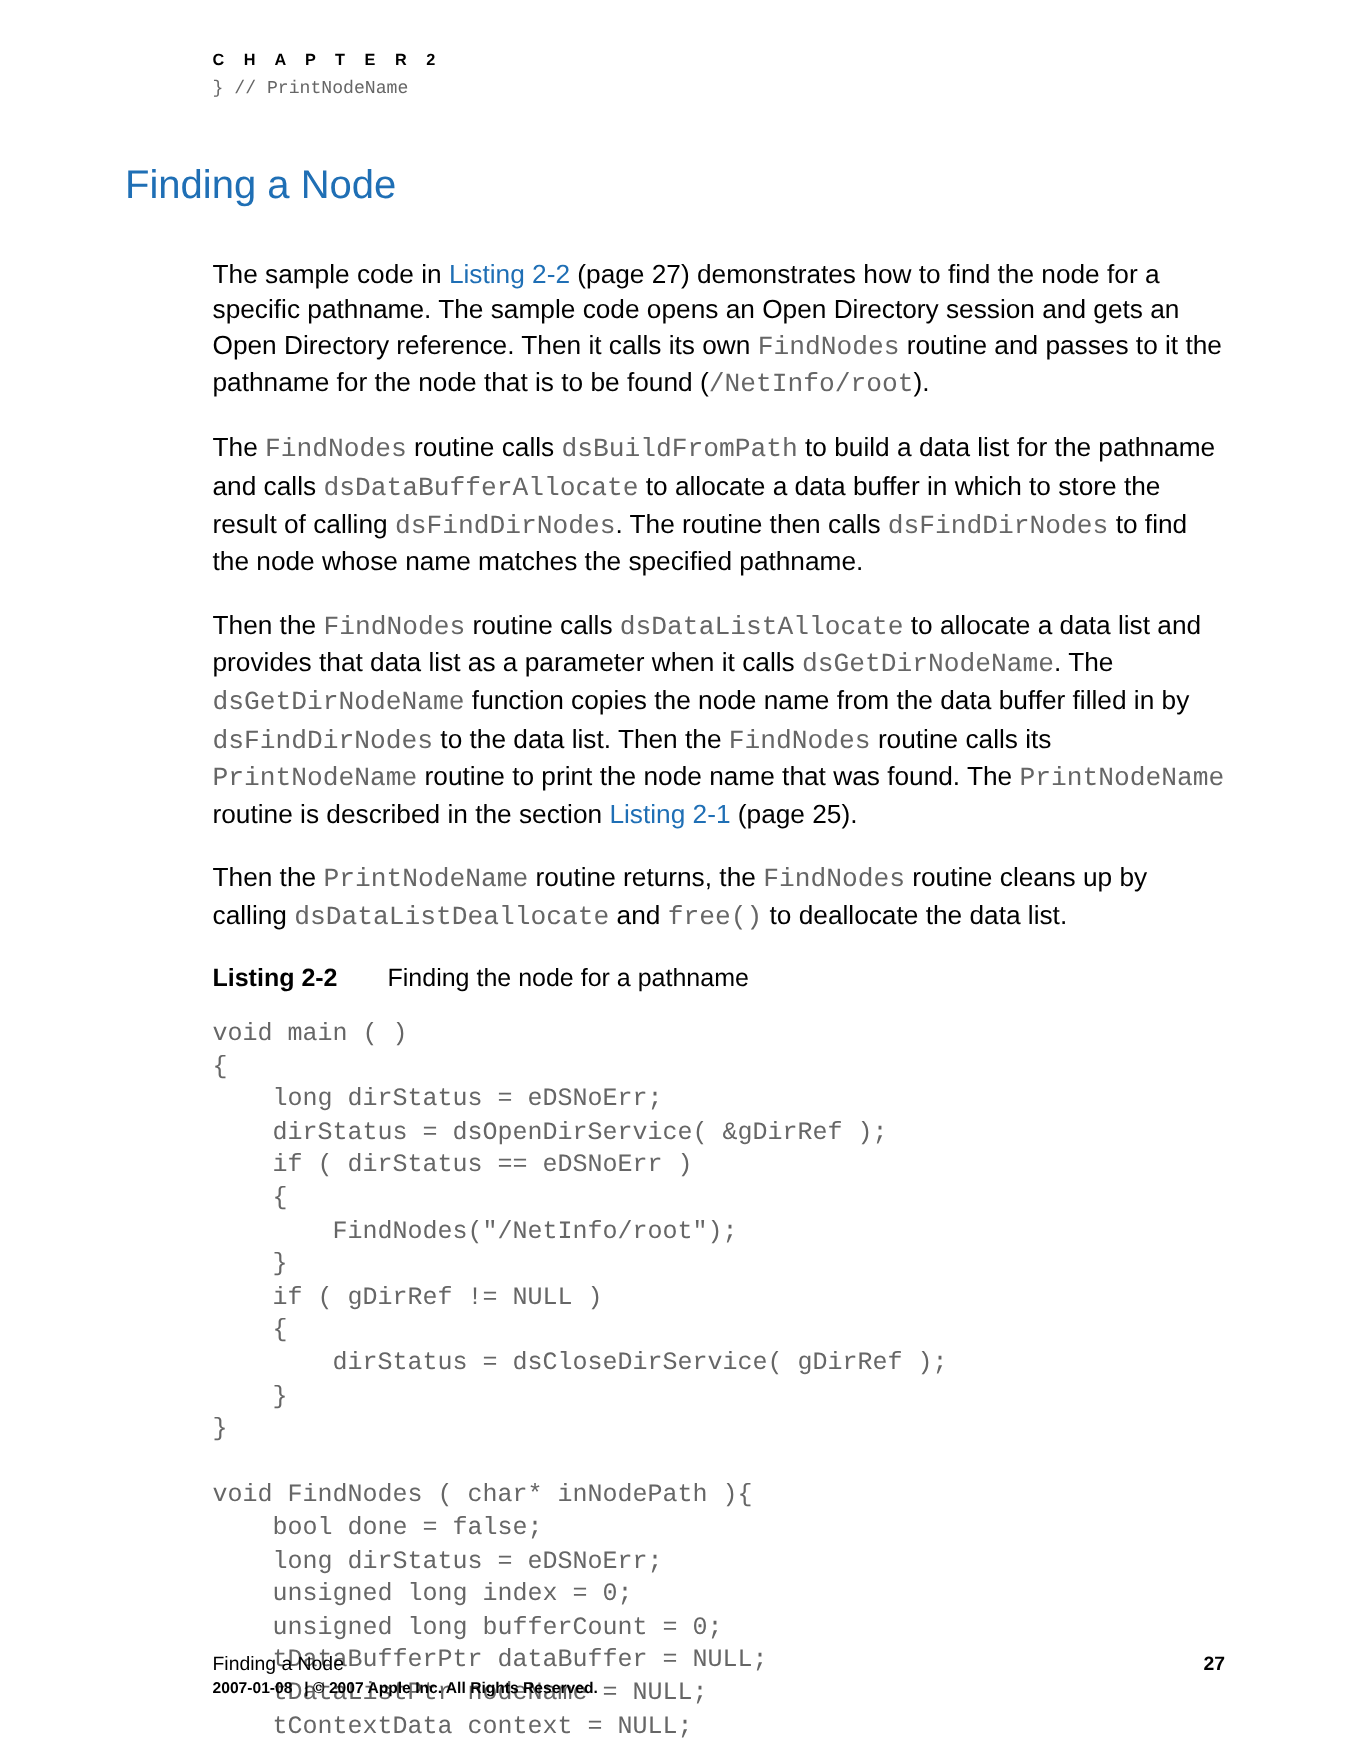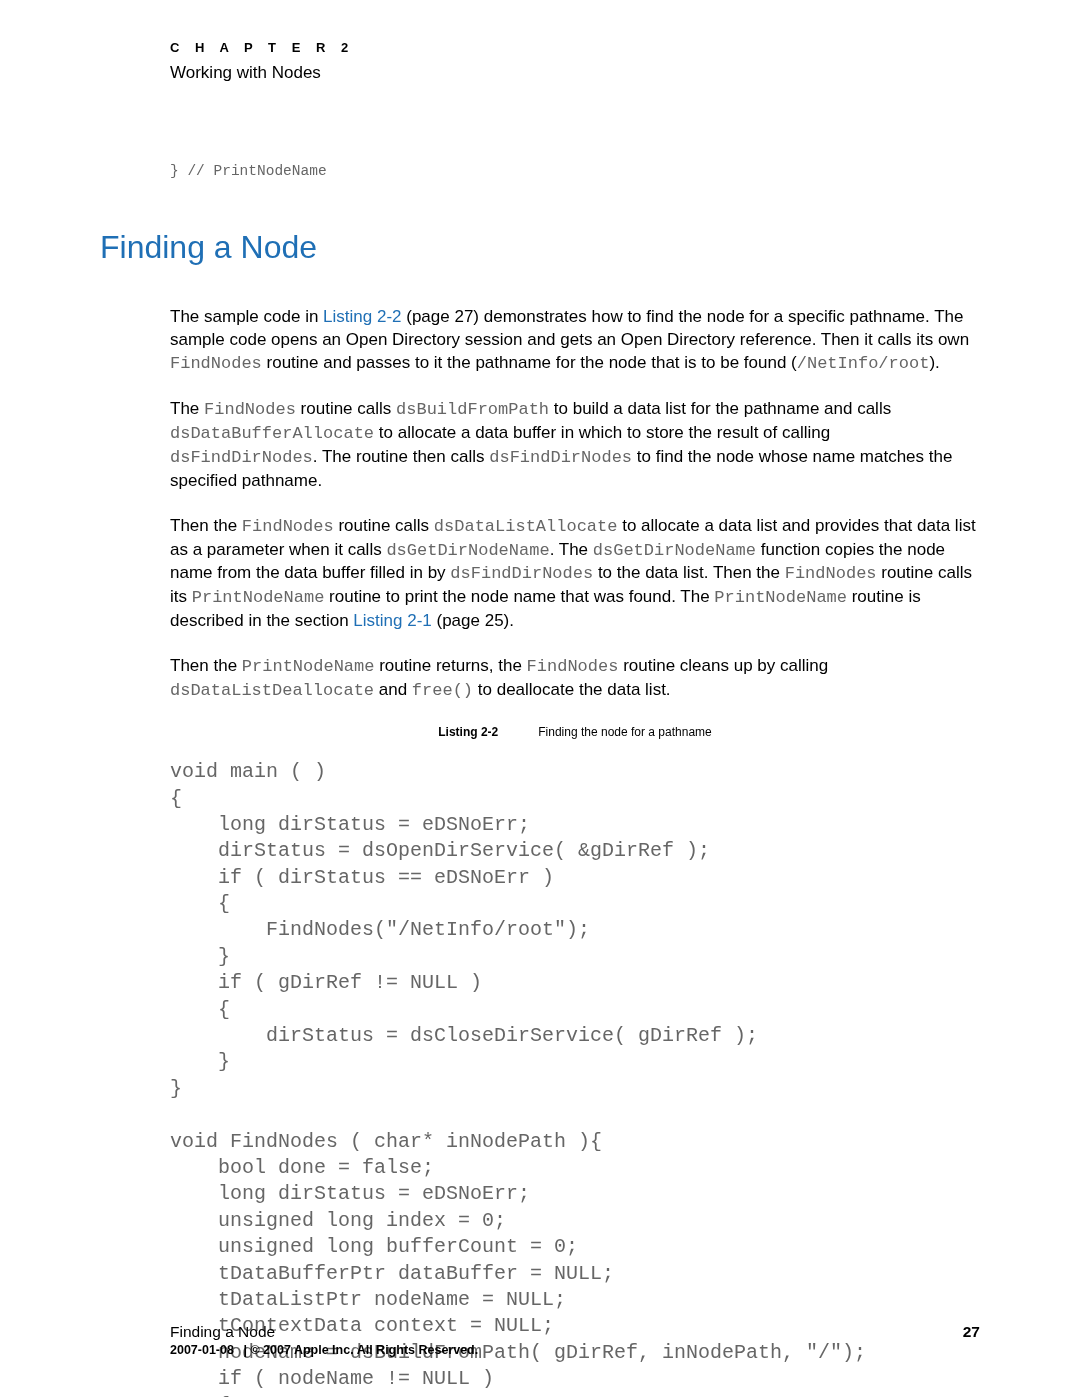--- a/index.html
+++ b/index.html
@@ -37,36 +37,35 @@
   }
   h1.section-heading {
     color: #1f6fb5;
     font-size: 32px;
     font-weight: normal;
     margin-left: -70px;
     margin-bottom: 40px;
     font-family: Helvetica, Arial, sans-serif;
   }
   p.body {
-    font-size: 17px;
+    font-size: 21px;
     line-height: 1.35;
     margin-bottom: 22px;
     color: #000;
   }
   .mono {
     font-family: "Courier New", Courier, monospace;
     color: #666;
   }
   .link {
     color: #1f6fb5;
   }
   .listing-header {
-    font-size: 12px;
+    font-size: 20px;
     margin-bottom: 20px;
-    text-align: center;
   }
   .listing-header .lbl {
     font-weight: bold;
     margin-right: 40px;
   }
   pre.code {
     font-family: "Courier New", Courier, monospace;
     font-size: 20px;
     color: #666;
     line-height: 1.32;
@@ -90,21 +89,20 @@
     font-weight: bold;
   }
   .footer-line2 .date { margin-right: 6px; margin-top: 16px; }
 </style>
 </head>
 <body>
 
 <div class="page">
 
   <div class="chapter-label">C H A P T E R   2</div>
-  <div class="chapter-title">Working with Nodes</div>
 
   <div class="code-snip-top">} // PrintNodeName</div>
 
   <h1 class="section-heading">Finding a Node</h1>
 
   <p class="body">
     <span>The sample code in </span><span class="link">Listing 2-2</span><span> (page 27) demonstrates how to find the node for a specific pathname. The sample code opens an Open Directory session and gets an Open Directory reference. Then it calls its own </span><span class="mono">FindNodes</span><span> routine and passes to it the pathname for the node that is to be found (</span><span class="mono">/NetInfo/root</span><span>).</span>
   </p>
 
   <p class="body">

